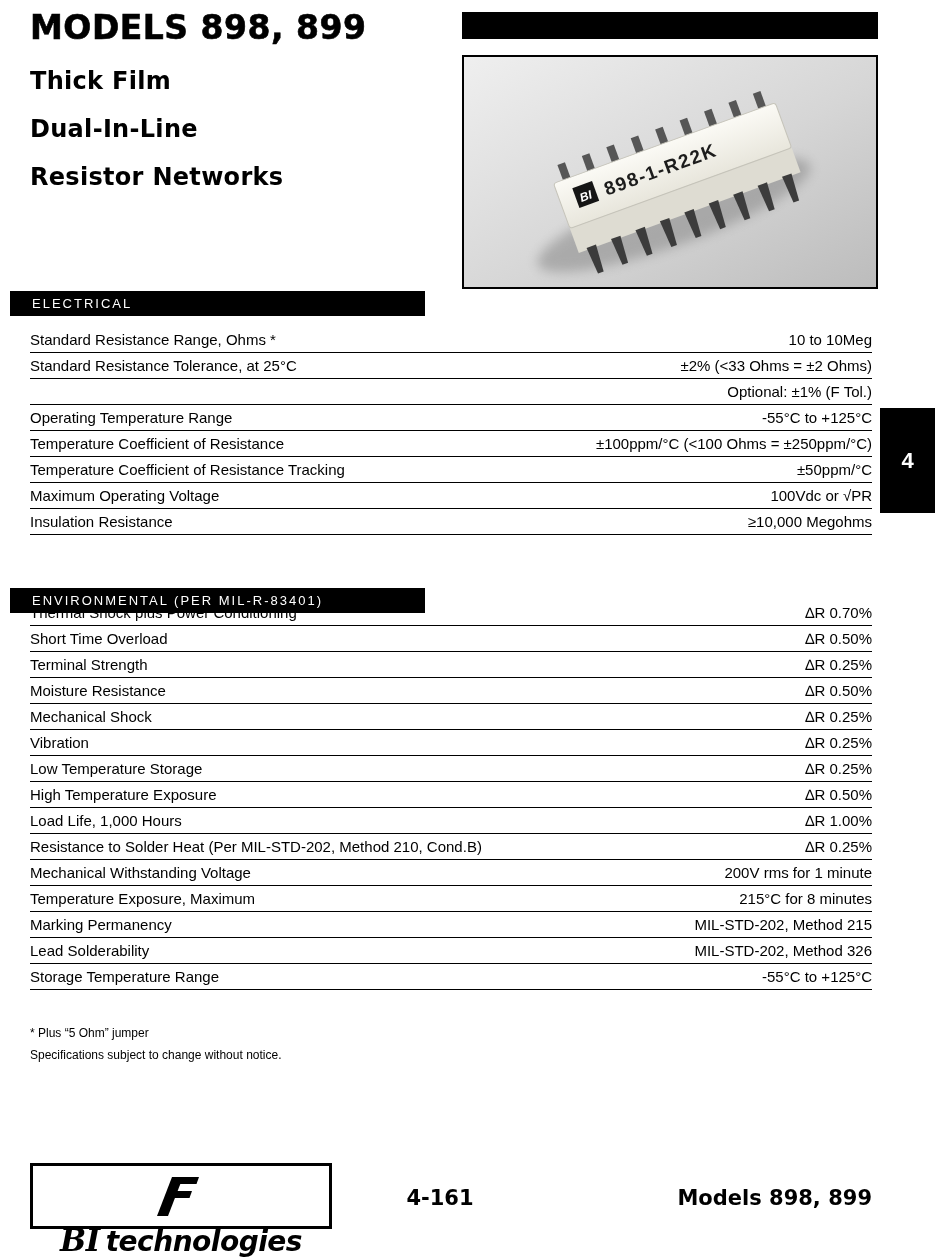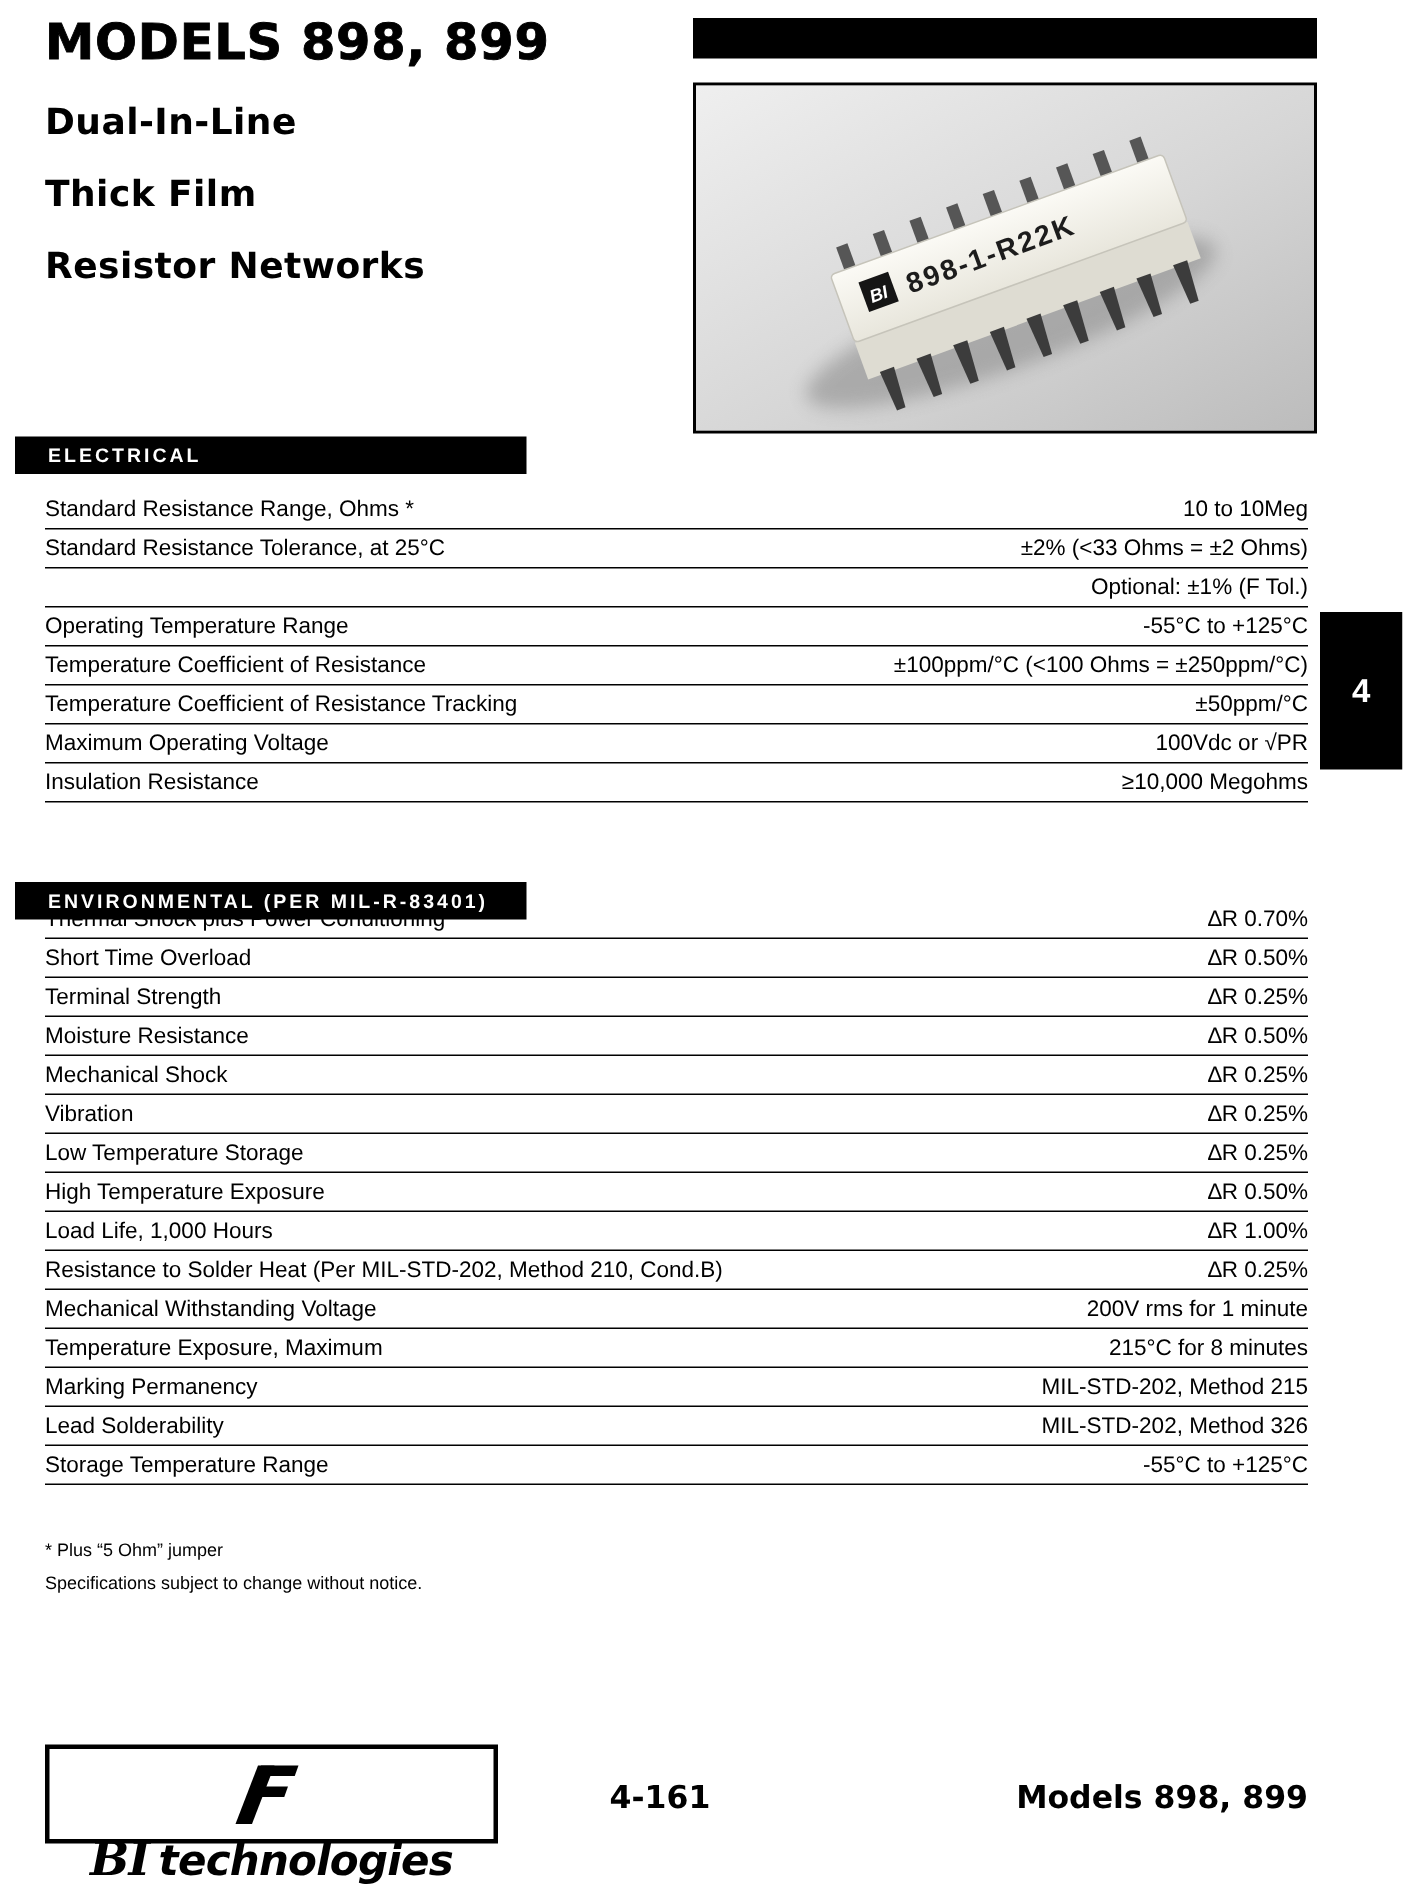--- a/index.html
+++ b/index.html
@@ -14,22 +14,22 @@
   .subtitle   { font-family:"DejaVu Sans", sans-serif; font-weight:700; font-size:24px;
                 margin-top:20px; letter-spacing:0.3px; }
 
   
   .top-bar   { position:absolute; left:462px; top:12px; width:416px; height:27px; background:#000; }
   .photo-box { position:absolute; left:462px; top:55px; width:416px; height:234px;
                border:2px solid #000; background:#fff; }
   .photo-box svg { display:block; width:412px; height:230px; }
 
   
-  .section-header { position:absolute; left:10px; width:341px; height:25px; background:#000;
-                    color:#fff; font-weight:700; font-size:13px; letter-spacing:2px;
+  .section-header { position:absolute; left:10px; width:415px; height:25px; background:#000;
+                    color:#fff; font-weight:400; font-size:13px; letter-spacing:2px;
                     line-height:25px; padding-left:22px; }
   .electrical-header   { top:291px; }
   .environmental-header{ top:588px; }
 
   
   .spec-table { position:absolute; left:30px; width:842px; }
   .electrical-table    { top:327px; }
   .environmental-table { top:600px; }
   .spec-row  { display:flex; justify-content:space-between; align-items:center;
                height:26px; border-bottom:1.5px solid #000; font-size:15px; }
@@ -58,22 +58,22 @@
   .model-ref   { position:absolute; right:63px; top:1186px; font-size:21px; font-weight:700;
                  font-family:"DejaVu Sans", sans-serif; }
 </style>
 </head>
 <body>
 
 <div class="page">
 
   <div class="title-block">
     <div class="main-title">MODELS 898, 899</div>
+    <div class="subtitle">Thick Film</div>
     <div class="subtitle">Dual-In-Line</div>
-    <div class="subtitle">Thick Film</div>
     <div class="subtitle">Resistor Networks</div>
   </div>
 
   <div class="top-bar"></div>
   <div class="photo-box">
     <svg viewBox="0 0 412 230" aria-hidden="true">
       <defs>
         <linearGradient id="pbg" x1="0" y1="0" x2="1" y2="1">
           <stop offset="0" stop-color="#efefef"></stop>
           <stop offset="0.55" stop-color="#d6d6d6"></stop>

